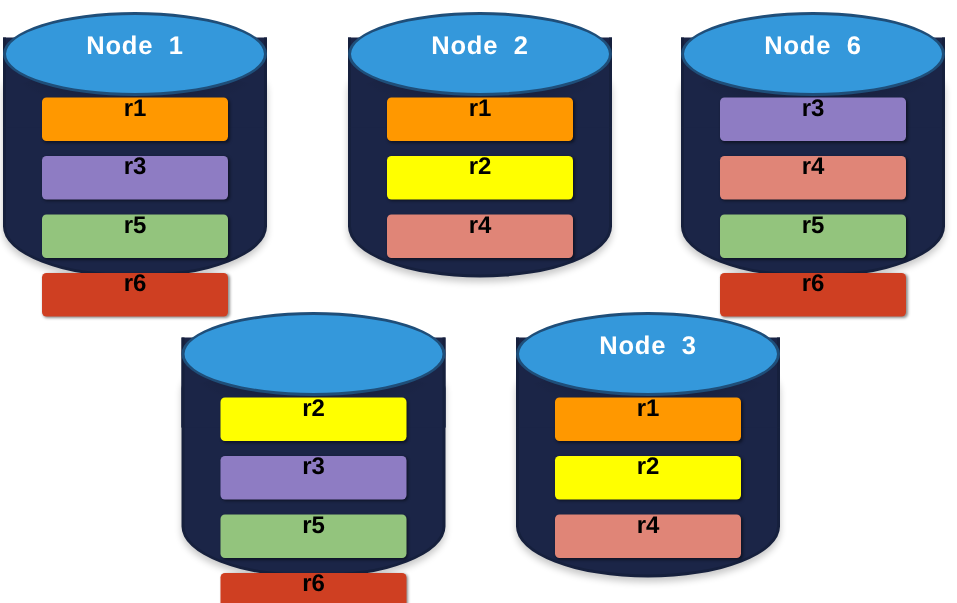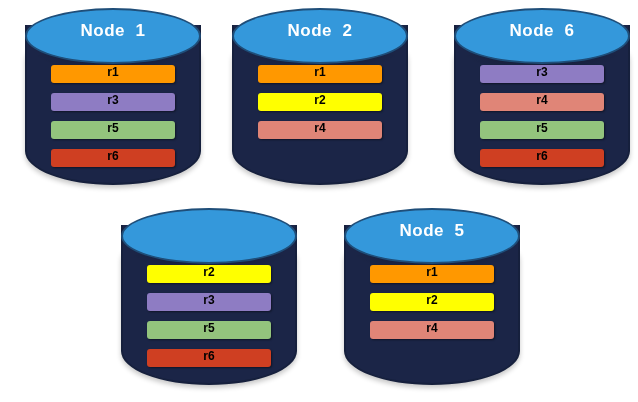--- a/index.html
+++ b/index.html
@@ -92,37 +92,37 @@
 
   
   .records {
     position: absolute;
     left: 26px;
     top: 57px;
     width: 124px;
     z-index: 5;
   }
   .record {
-    height: 18px;
+    height: 29px;
     margin-bottom: 10px;
     border-radius: 3px;
     color: #000000;
-    font-size: 12px;
+    font-size: 16px;
     font-weight: bold;
     line-height: 15px;
     text-align: center;
     box-shadow: 1px 1px 2px rgba(0,0,0,0.45);
   }
   .record:last-child { margin-bottom: 0; }
 </style>
 </head>
 <body>
 
 <div id="diagram">
-    <div class="node" style="left: 25px; top: 8px; padding-left: 20px;">
+    <div class="node" style="left: 2px; top: 8px; padding-left: 20px;">
       <div class="cyl-body"></div>
       <div class="cyl-top-shadow"></div>
       <div class="cyl-top"></div>
       <div class="node-title">Node  1</div>
       <div class="records">
         <div class="record" style="background: rgb(255, 152, 0);">r1</div>
         <div class="record" style="background: rgb(142, 124, 195);">r3</div>
         <div class="record" style="background: rgb(147, 196, 125);">r5</div>
         <div class="record" style="background: rgb(207, 63, 34);">r6</div>
       </div>
@@ -158,20 +158,20 @@
         <div class="record" style="background: rgb(255, 255, 0);">r2</div>
         <div class="record" style="background: rgb(142, 124, 195);">r3</div>
         <div class="record" style="background: rgb(147, 196, 125);">r5</div>
         <div class="record" style="background: rgb(207, 63, 34);">r6</div>
       </div>
     </div>
     <div class="node" style="left: 344px; top: 208px;">
       <div class="cyl-body"></div>
       <div class="cyl-top-shadow"></div>
       <div class="cyl-top"></div>
-      <div class="node-title">Node  5</div>
+      <div class="node-title">Node  3</div>
       <div class="records">
         <div class="record" style="background: rgb(255, 152, 0);">r1</div>
         <div class="record" style="background: rgb(255, 255, 0);">r2</div>
         <div class="record" style="background: rgb(224, 133, 119);">r4</div>
       </div>
     </div>
   </div>
 
 </body></html>

